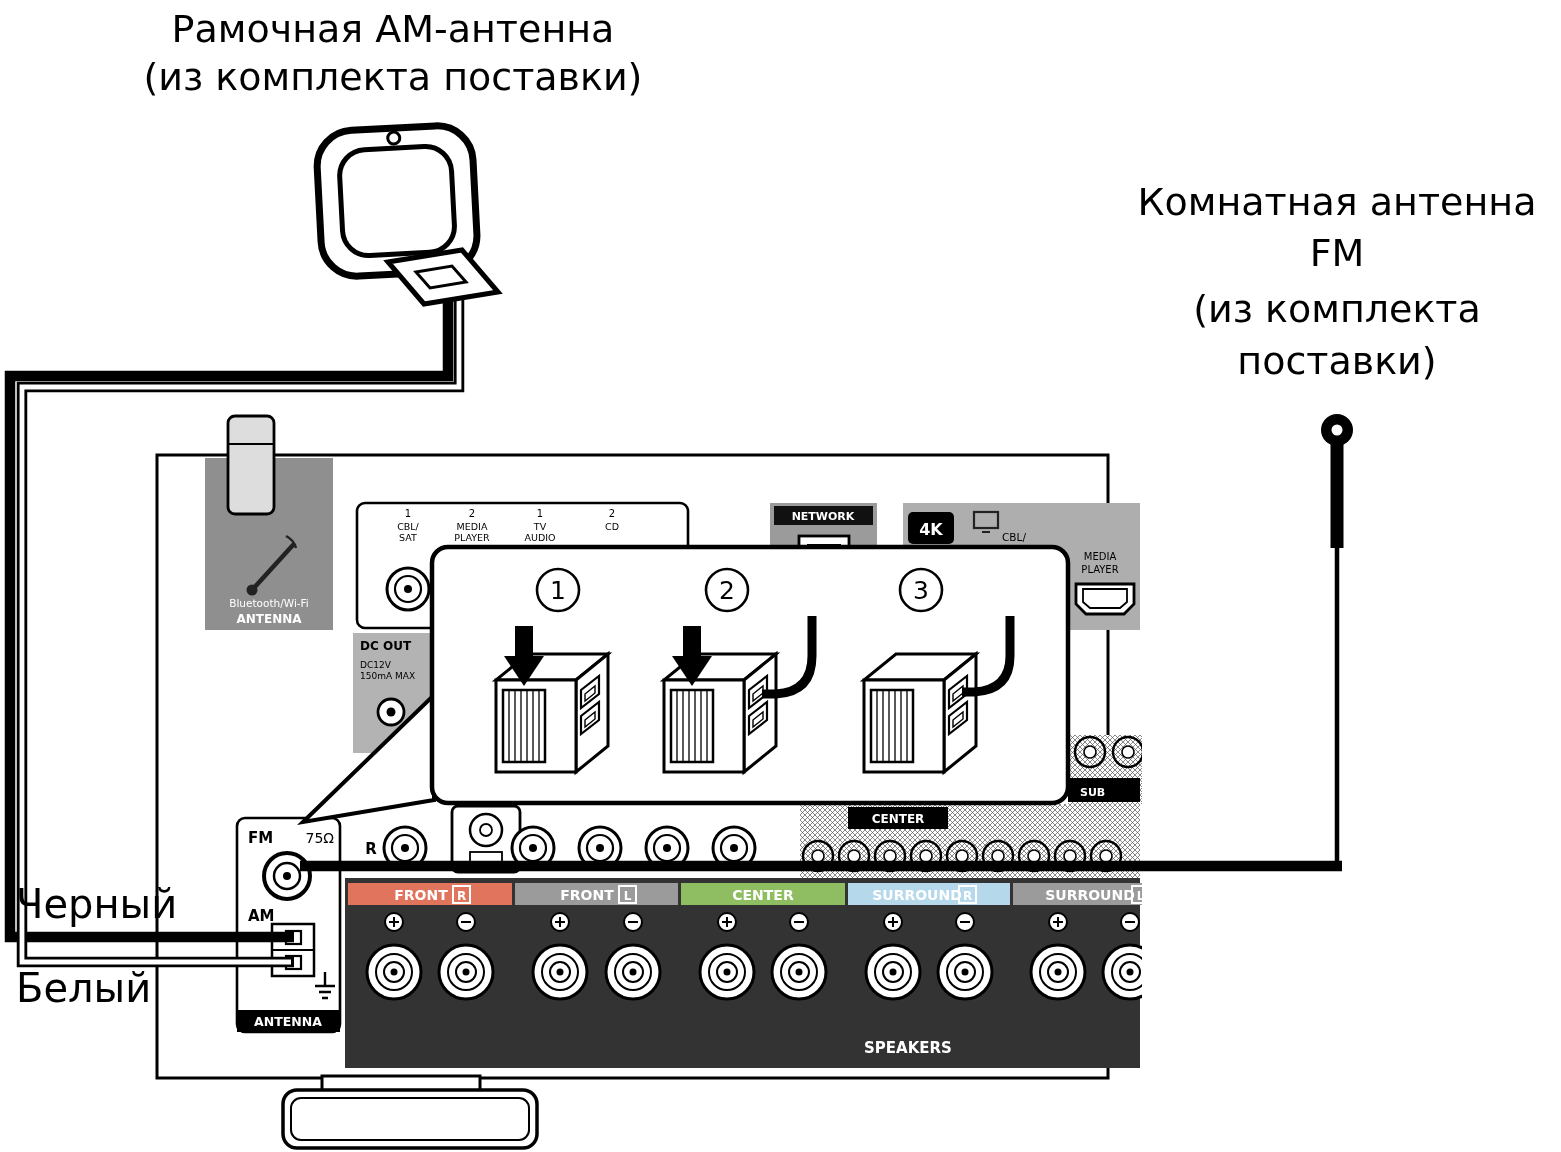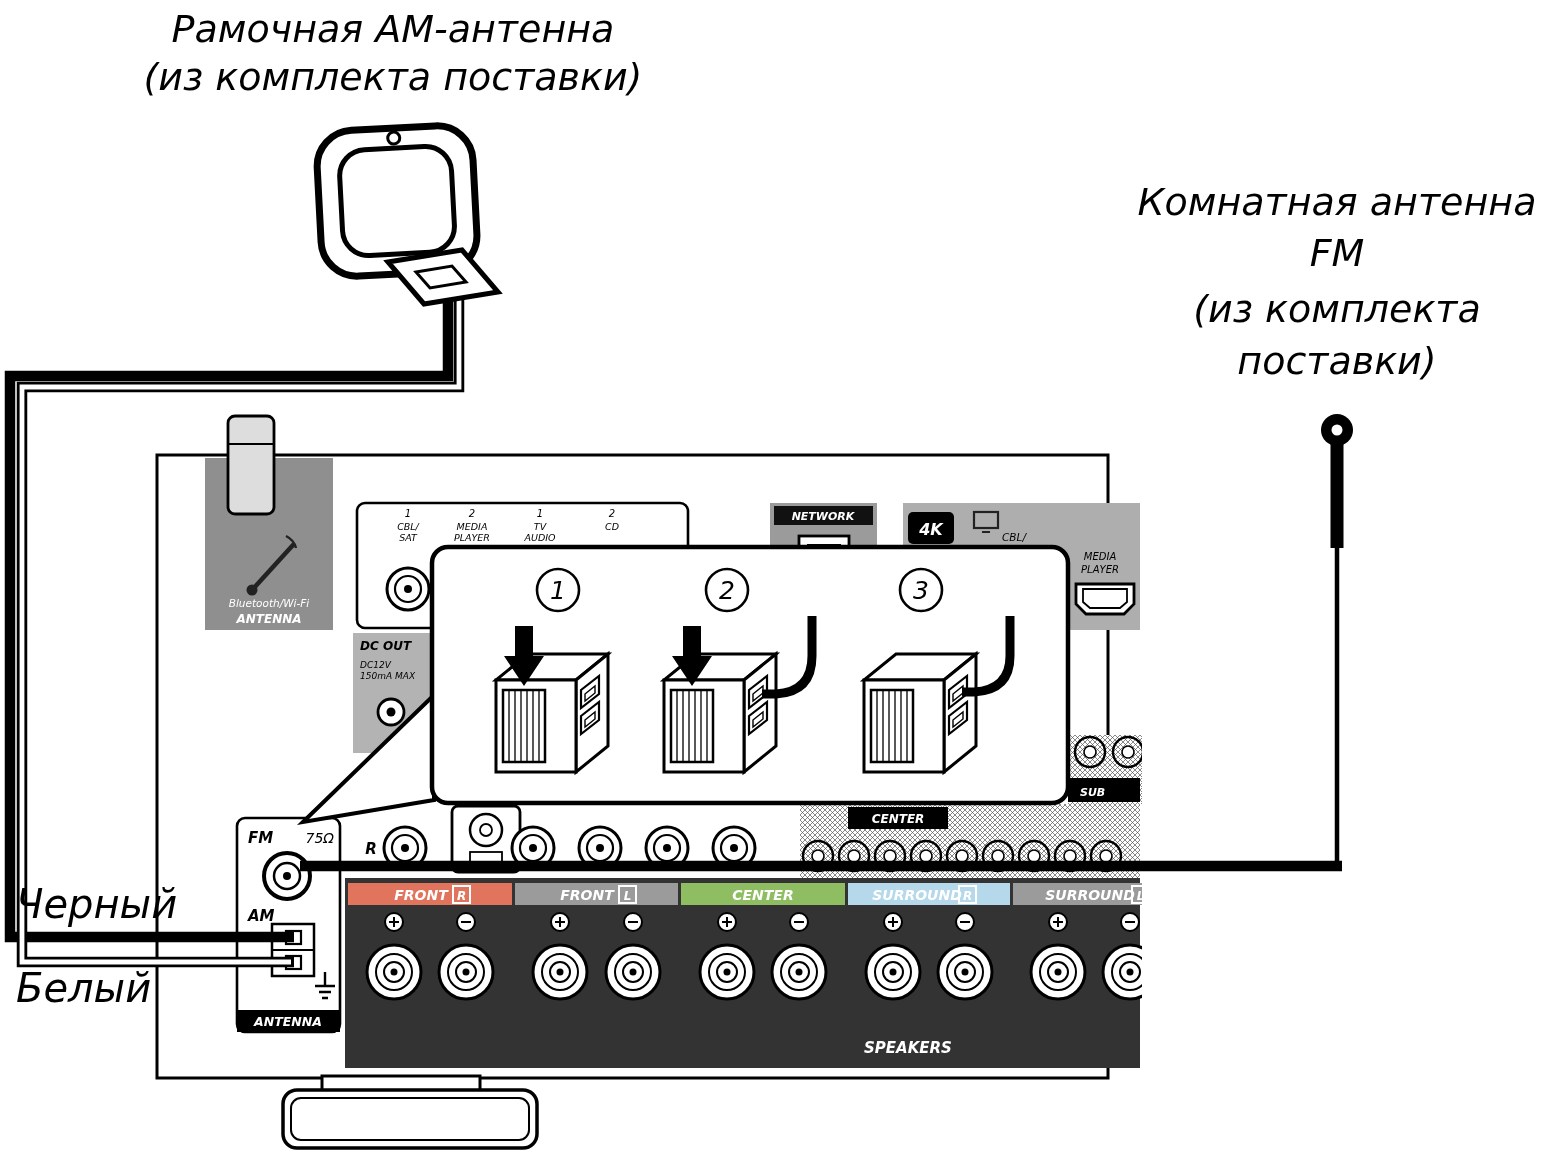--- a/index.html
+++ b/index.html
@@ -1,16 +1,16 @@
 <!DOCTYPE html>
 <html><head>
 <meta charset="utf-8">
 <style>
   html,body{margin:0;padding:0;background:#fff;}
-  .canvas{width:1561px;height:1152px;position:relative;background:#fff;font-style:italic;}
+  .canvas{width:1561px;height:1152px;position:relative;background:#fff;}
   svg{display:block;font-family:"DejaVu Sans","Liberation Sans",sans-serif;}
   text{fill:#000;}
   .t-title{font-size:38px;}
   .t-wire{font-size:40px;}
   .w{fill:#fff;}
   .b{font-weight:bold;}
 </style>
 </head>
 <body>
 

